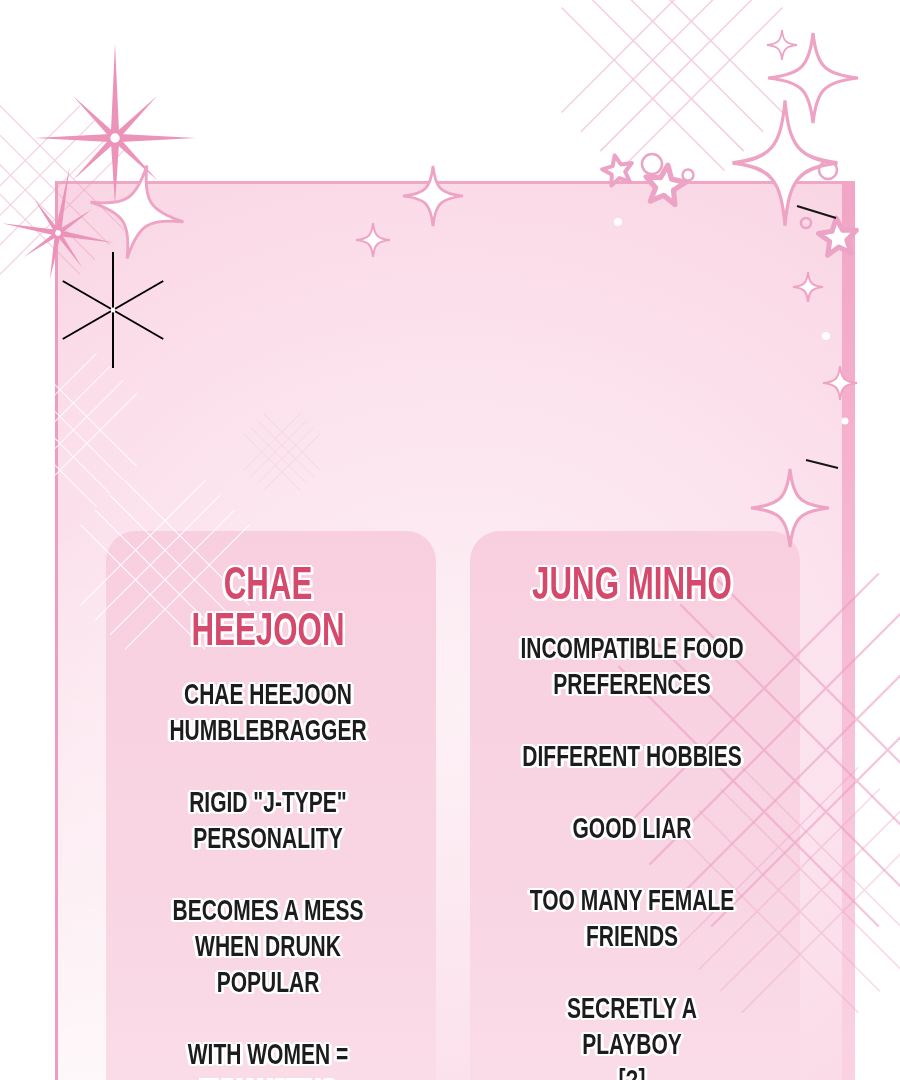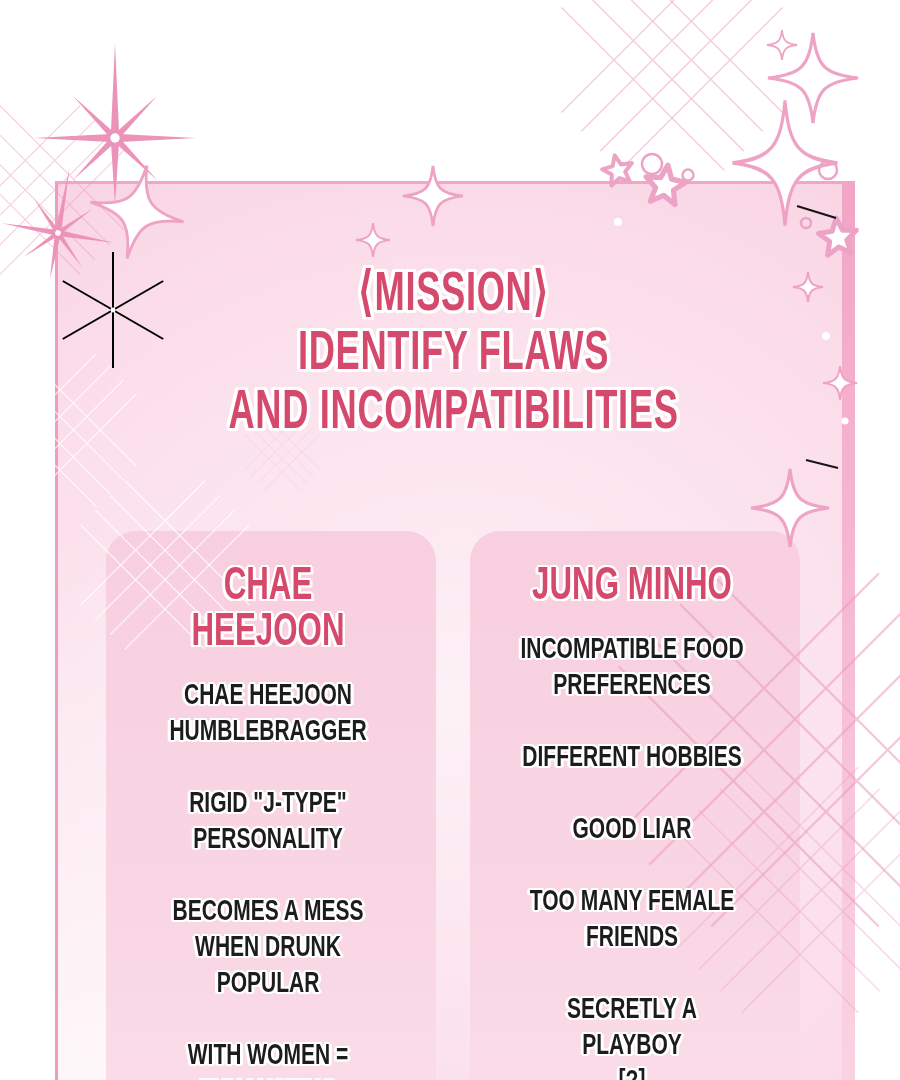--- a/index.html
+++ b/index.html
@@ -169,25 +169,20 @@
       <circle class="dot" cx="618" cy="222" r="4"></circle>
     </g>
     <g stroke="#ffffff" stroke-width="2.5" opacity="0.9">
       <line x1="797" y1="206" x2="836" y2="218"></line>
       <line x1="806" y1="460" x2="838" y2="468"></line>
     </g>
   </svg>
 
   <div class="content">
 
-    <div class="mission-title">
-      <span class="mission-line">⟨MISSION⟩</span>
-      <span class="mission-line">IDENTIFY FLAWS</span>
-      <span class="mission-line">AND INCOMPATIBILITIES</span>
-    </div>
 
     <div class="col c-left">
       <div class="col-header">CHAE HEEJOON</div>
       <div class="items">
           <div class="flaw-item">CHAE HEEJOON
 HUMBLEBRAGGER</div>
           <div class="flaw-item">RIGID "J-TYPE"
 PERSONALITY</div>
           <div class="flaw-item">BECOMES A MESS
 WHEN DRUNK

